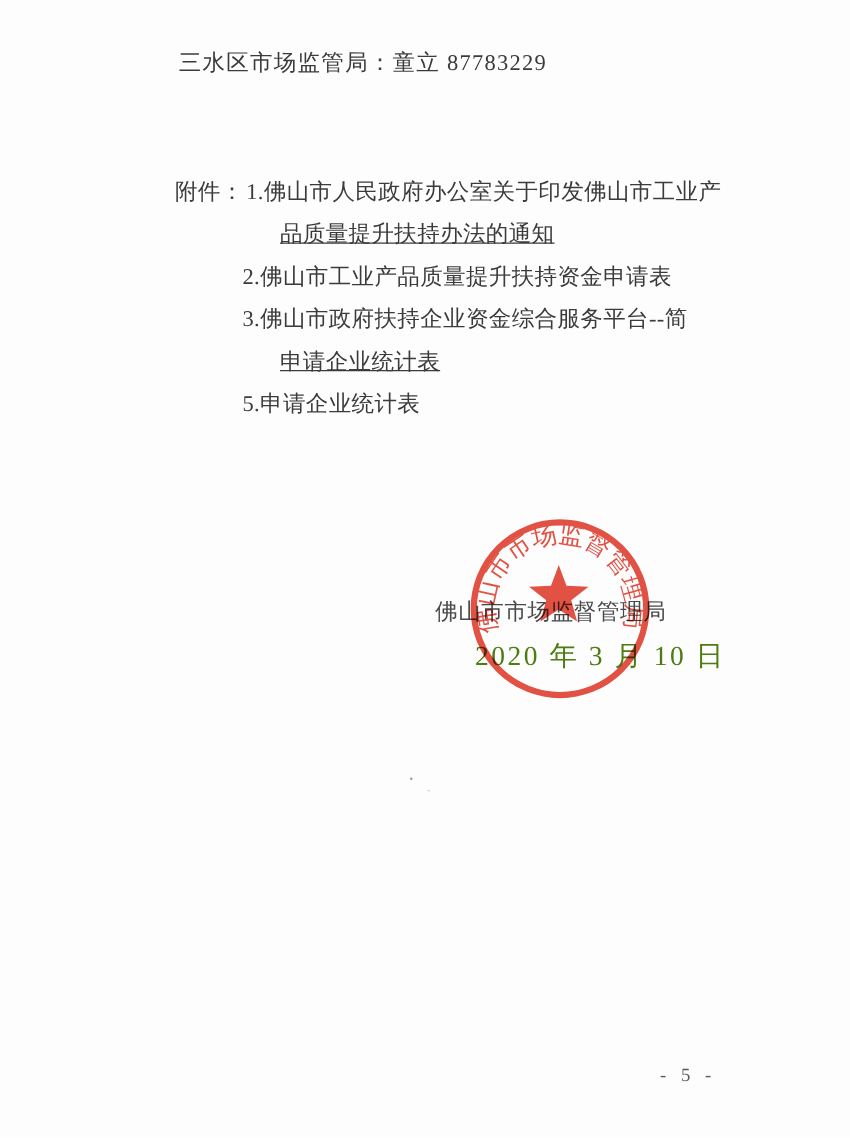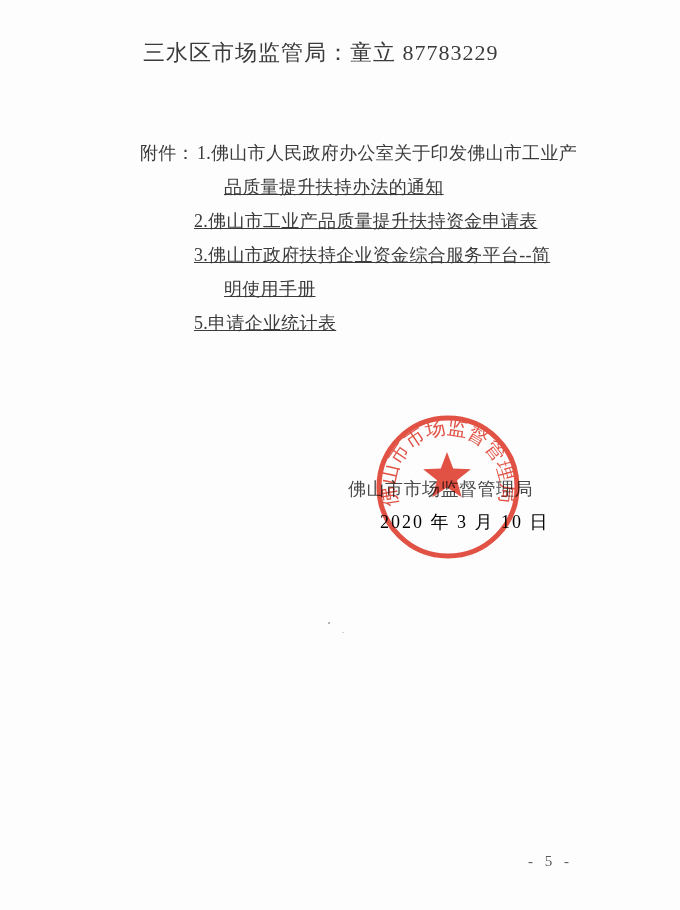--- a/index.html
+++ b/index.html
@@ -10,39 +10,39 @@
     position:relative;
     overflow:hidden;
   }
   .page{
     position:absolute;left:0;top:0;width:680px;height:910px;
     background:#fdfdfd;
   }
   .txt{color:#3b3b3b;}
   .contact-line{
     position:absolute;left:143px;top:38px;
-    font-size:22px;letter-spacing:1px;white-space:nowrap;
+    font-size:18px;letter-spacing:1px;white-space:nowrap;
   }
   .attachments{
     position:absolute;left:140px;top:101px;
     font-size:18px;letter-spacing:0.3px;
   }
   .att-line{height:34px;line-height:34px;white-space:nowrap;}
   .l-first{margin-left:0;margin-top:35px;}
-  .l-item{margin-left:54px;text-decoration:underline;}
+  .l-item{margin-left:54px;}
   .l-wrap{margin-left:84px;text-decoration:underline;}
   .att-label{margin-right:2px;}
   .signature-block{position:absolute;left:0;top:0;z-index:2;}
   .signature-agency{
     position:absolute;left:348px;top:477px;
     font-size:18px;letter-spacing:0.5px;white-space:nowrap;color:#4a4a4a;
   }
   .signature-date{
     position:absolute;left:380px;top:510px;
-    font-size:18px;letter-spacing:2px;white-space:nowrap;color:#000000;
+    font-size:22px;letter-spacing:2px;white-space:nowrap;color:#4d7c0f;
   }
   .seal-svg{
     position:absolute;left:363px;top:402px;
     z-index:3;
     mix-blend-mode:multiply;
     opacity:0.88;
   }
   .page-number{
     position:absolute;left:528px;top:853px;
     font-size:15px;letter-spacing:4px;color:#5a5a5a;white-space:nowrap;
@@ -63,21 +63,21 @@
 
   <div class="contact-line txt">三水区市场监管局：童立 87783229</div>
 
   <div class="attachments txt">
     <div class="att-line l-first">
       <span class="att-label">附件：</span><span>1.佛山市人民政府办公室关于印发佛山市工业产</span>
     </div>
     <div class="att-line l-wrap">品质量提升扶持办法的通知</div>
     <div class="att-line l-item">2.佛山市工业产品质量提升扶持资金申请表</div>
     <div class="att-line l-item">3.佛山市政府扶持企业资金综合服务平台--简</div>
-    <div class="att-line l-wrap">明使用手册</div>
+    <div class="att-line l-wrap">申请企业统计表</div>
     <div class="att-line l-item">5.申请企业统计表</div>
   </div>
 
   <div class="signature-block">
     <div class="signature-agency">佛山市市场监督管理局</div>
     <div class="signature-date">2020 年 3 月 10 日</div>
   </div>
 
   <svg class="seal-svg" width="170" height="170" viewBox="0 0 170 170">
     <g fill="none">

